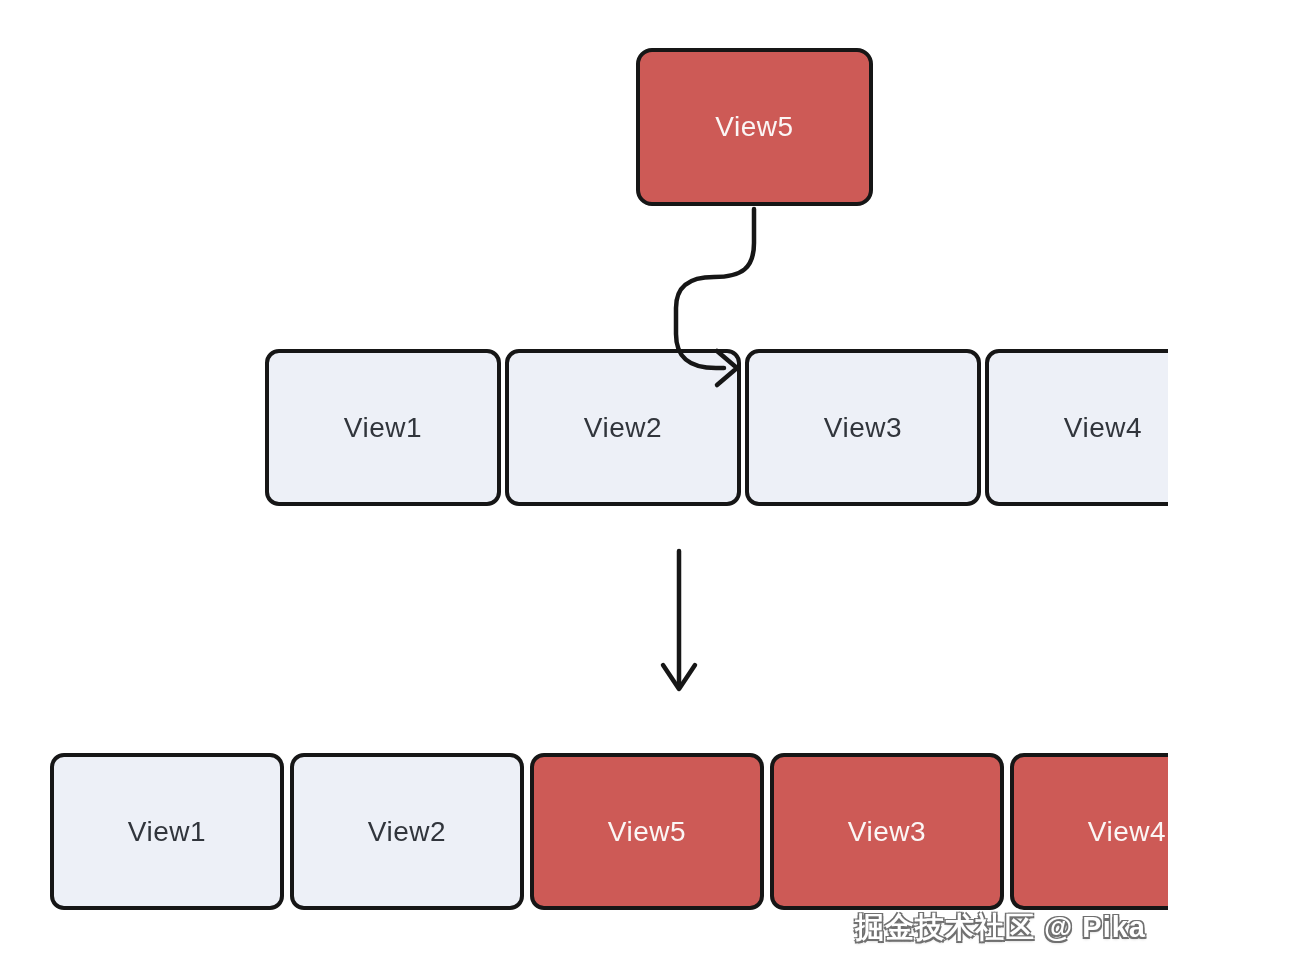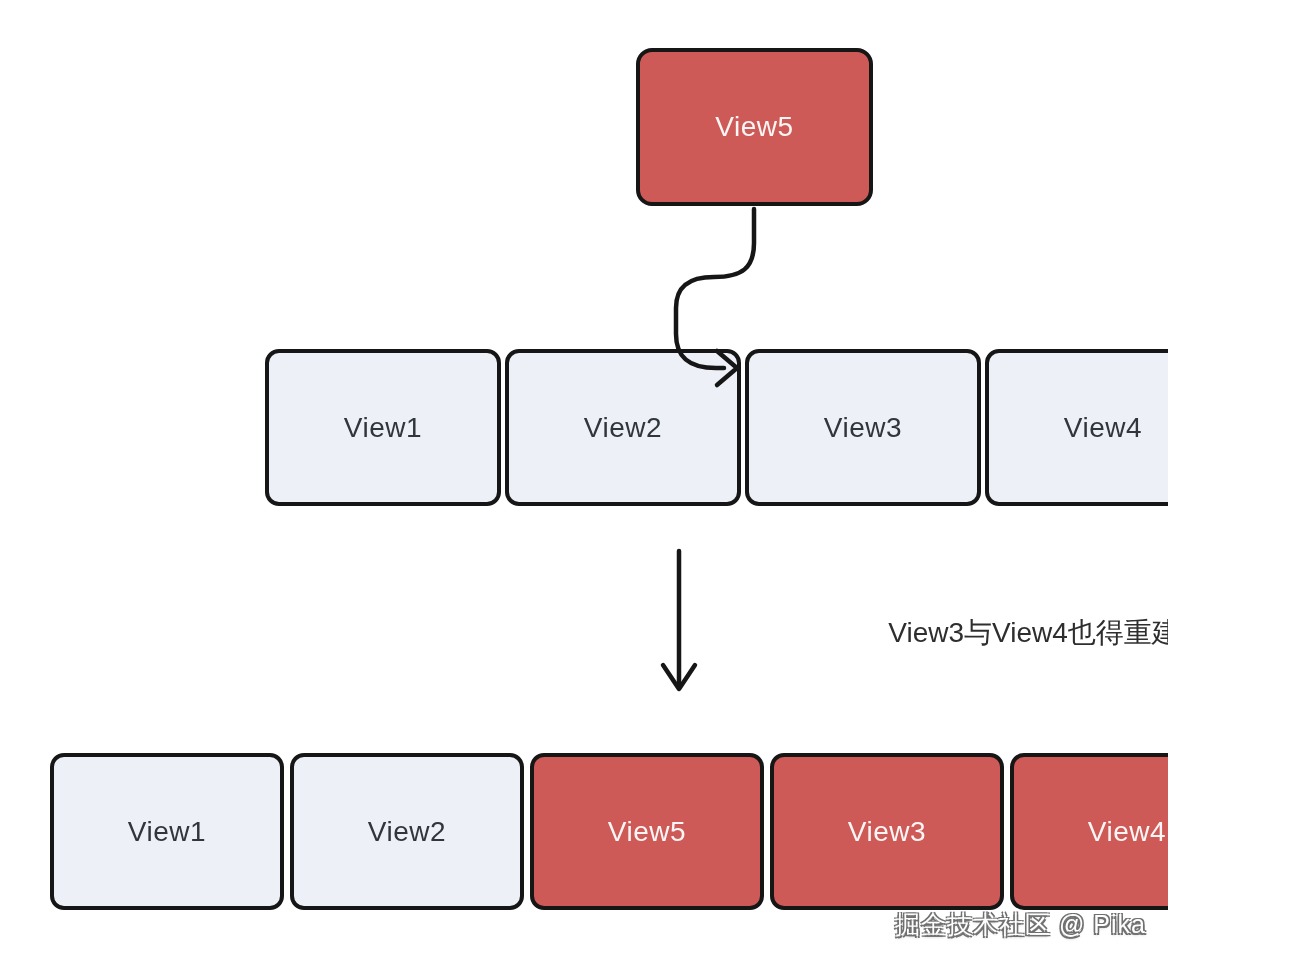--- a/index.html
+++ b/index.html
@@ -68,22 +68,22 @@
     font-size: 28px;
     font-weight: 500;
     white-space: nowrap;
     color: var(--annotation-text);
   }
 
   .watermark {
     position: absolute;
     right: 22px;
     top: 908px;
-    font-size: 25px;
-    font-weight: 400;
+    font-size: 29px;
+    font-weight: 700;
     letter-spacing: 1px;
     white-space: nowrap;
     color: var(--watermark-text);
     text-shadow:
       -1.5px -1.5px 0 var(--watermark-outline),
        1.5px -1.5px 0 var(--watermark-outline),
       -1.5px  1.5px 0 var(--watermark-outline),
        1.5px  1.5px 0 var(--watermark-outline),
        0 2px 3px rgba(0,0,0,0.25);
   }
@@ -103,21 +103,20 @@
   <div class="box light" style="left:505px; top:349px; width:236px; height:157px;">
     <span class="box-label">View2</span>
   </div>
   <div class="box light" style="left:745px; top:349px; width:236px; height:157px;">
     <span class="box-label">View3</span>
   </div>
   <div class="box light" style="left:985px; top:349px; width:236px; height:157px;">
     <span class="box-label">View4</span>
   </div>
 
-  <div class="annotation">View3与View4也得重建</div>
 
   <div class="box light" style="left:50px; top:753px; width:234px; height:157px;">
     <span class="box-label">View1</span>
   </div>
   <div class="box light" style="left:290px; top:753px; width:234px; height:157px;">
     <span class="box-label">View2</span>
   </div>
   <div class="box red" style="left:530px; top:753px; width:234px; height:157px;">
     <span class="box-label">View5</span>
   </div>

